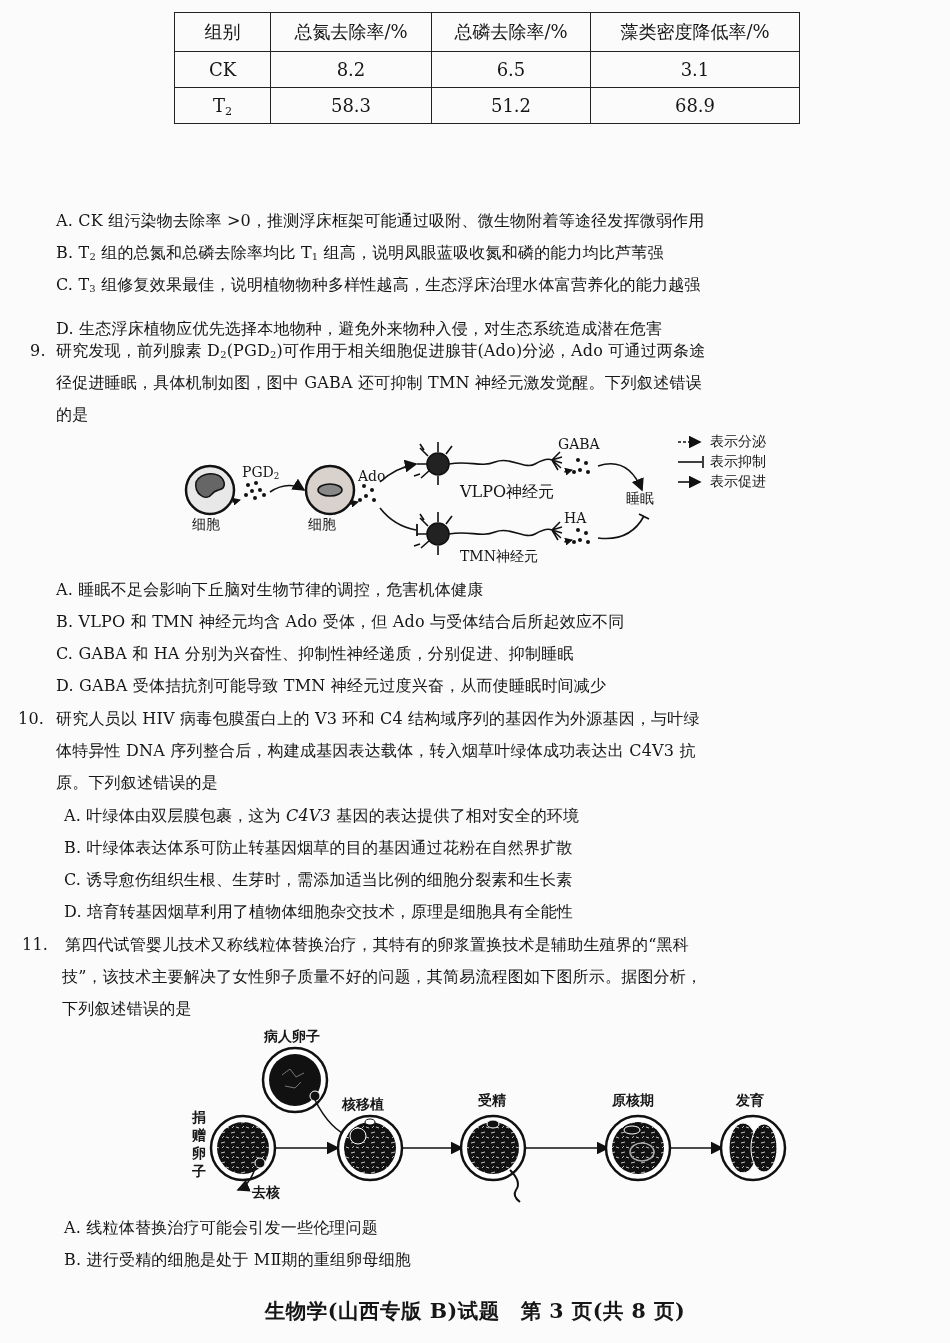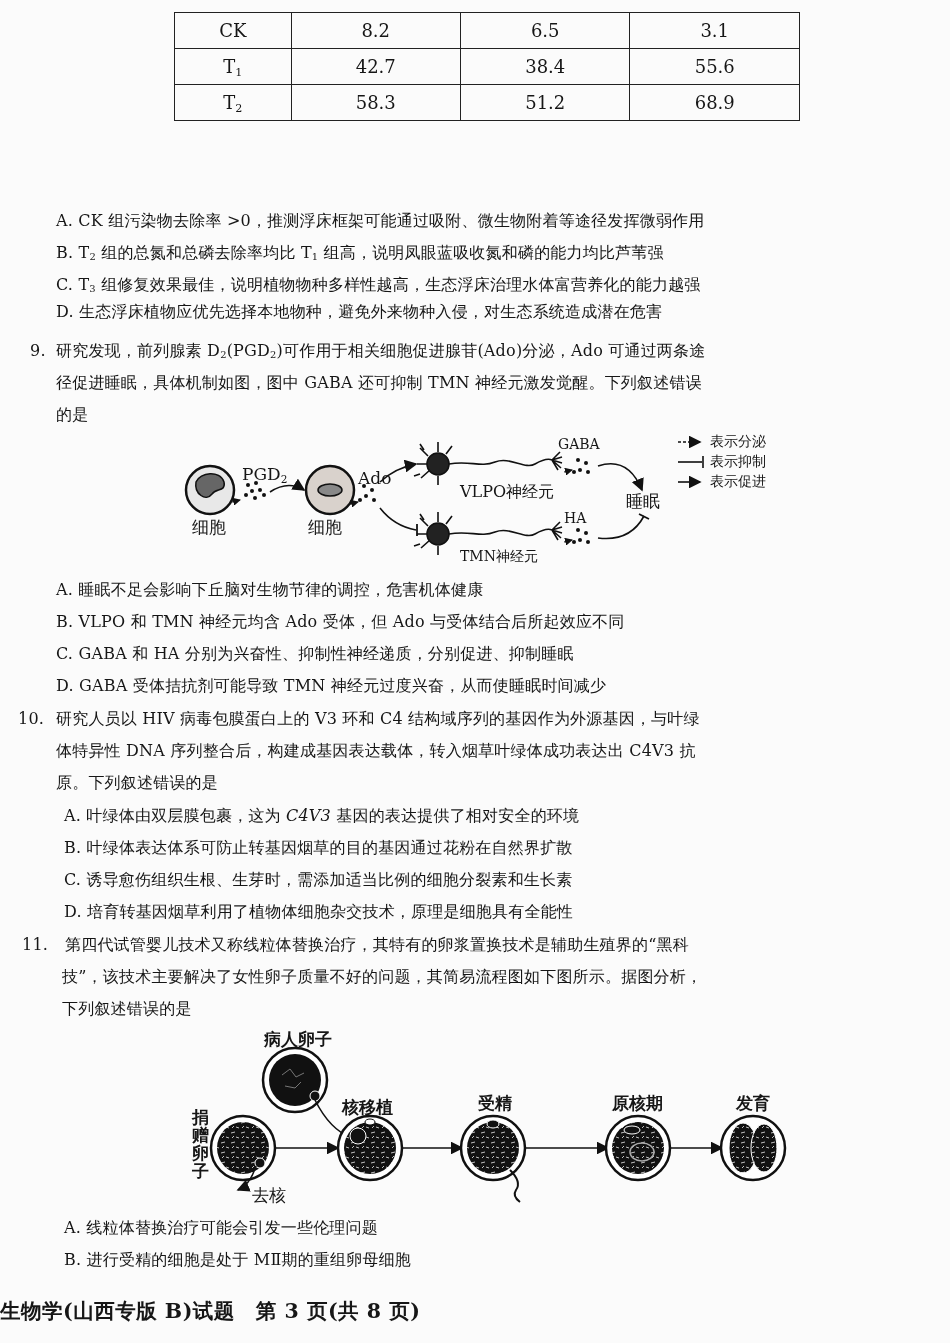--- a/index.html
+++ b/index.html
@@ -8,53 +8,53 @@
   .abs { position:absolute; }
   .line { position:absolute; font-size:16px; line-height:32px; white-space:nowrap; letter-spacing:0.2px; }
   sub { font-size:0.62em; vertical-align:-0.25em; line-height:0; }
   .it { font-style:italic; }
 
   table.data { position:absolute; left:174px; top:12px; width:626px; border-collapse:collapse;
                font-size:18px; }
   table.data td, table.data th { border:1.6px solid #222; text-align:center; font-weight:normal; height:35px; padding:0; }
   table.data th { height:38px; }
 
-  .diag-label { position:absolute; font-size:17px; white-space:nowrap; }
-  .footer { position:absolute; top:1297px; left:0; width:950px; font-size:20.5px; font-weight:bold; letter-spacing:0.5px; }
+  .diag-label { position:absolute; font-size:14px; white-space:nowrap; }
+  .footer { position:absolute; top:1297px; left:0; width:950px; text-align:center; font-size:20.5px; font-weight:bold; letter-spacing:0.5px; }
 </style>
 </head>
 <body>
 
 <table class="data">
   <tbody>
+      <tr>
+    <th style="width:95px">组别</th>
+    <th style="width:160px">总氮去除率/%</th>
+    <th style="width:158px">总磷去除率/%</th>
+    <th>藻类密度降低率/%</th>
+  </tr>
   <tr>
     <td><span>CK</span><sub></sub></td>
     <td>8.2</td>
     <td>6.5</td>
     <td>3.1</td>
-  </tr>
-  <tr>
-    <td><span>T</span><sub>1</sub></td>
-    <td>42.7</td>
-    <td>38.4</td>
-    <td>55.6</td>
   </tr>
   <tr>
     <td><span>T</span><sub>2</sub></td>
     <td>58.3</td>
     <td>51.2</td>
     <td>68.9</td>
   </tr>
 </tbody>
   </table>
 
 <div class="line" style="left:56px;top:205px">A. CK 组污染物去除率 &gt;0，推测浮床框架可能通过吸附、微生物附着等途径发挥微弱作用</div>
 <div class="line" style="left:56px;top:237px"><span>B. T</span><sub>2</sub><span> 组的总氮和总磷去除率均比 T</span><sub>1</sub><span> 组高，说明凤眼蓝吸收氮和磷的能力均比芦苇强</span></div>
 <div class="line" style="left:56px;top:269px"><span>C. T</span><sub>3</sub><span> 组修复效果最佳，说明植物物种多样性越高，生态浮床治理水体富营养化的能力越强</span></div>
-<div class="line" style="left:56px;top:296px">D. 生态浮床植物应优先选择本地物种，避免外来物种入侵，对生态系统造成潜在危害</div>
+<div class="line" style="left:56px;top:313px">D. 生态浮床植物应优先选择本地物种，避免外来物种入侵，对生态系统造成潜在危害</div>
 
 <div class="line" style="left:30px;top:335px">9.</div>
 <div class="line" style="left:56px;top:335px"><span>研究发现，前列腺素 D</span><sub>2</sub><span>(PGD</span><sub>2</sub><span>)可作用于相关细胞促进腺苷(Ado)分泌，Ado 可通过两条途</span></div>
 <div class="line" style="left:56px;top:367px">径促进睡眠，具体机制如图，图中 GABA 还可抑制 TMN 神经元激发觉醒。下列叙述错误</div>
 <div class="line" style="left:56px;top:399px">的是</div>
 
 <div class="abs" style="left:180px;top:430px;width:640px;height:140px">
   <svg width="640" height="140" style="position:absolute;left:0;top:0">
     <defs>
       <marker id="ah" markerWidth="8" markerHeight="8" refX="7" refY="4" orient="auto">
@@ -228,21 +228,21 @@
     <g>
       <circle cx="573" cy="128" r="32" fill="#fff" stroke="#111" stroke-width="2.5"></circle>
       <ellipse cx="563" cy="128" rx="14" ry="25" fill="url(#cyto)" stroke="#fff"></ellipse>
       <ellipse cx="584" cy="128" rx="13" ry="24" fill="url(#cyto)" stroke="#fff"></ellipse>
     </g>
   </svg>
   <div class="diag-label" style="left:84px;top:8px;font-weight:bold">病人卵子</div>
   <div class="diag-label" style="left:12px;top:88px;font-weight:bold;line-height:18px;white-space:normal;width:16px">
     <span>捐</span><br><span>赠</span><br><span>卵</span><br><span>子</span>
   </div>
-  <div class="diag-label" style="left:72px;top:164px;font-weight:normal">去核</div>
+  <div class="diag-label" style="left:72px;top:164px;font-weight:bold">去核</div>
   <div class="diag-label" style="left:162px;top:76px;font-weight:bold">核移植</div>
   <div class="diag-label" style="left:298px;top:72px;font-weight:bold">受精</div>
   <div class="diag-label" style="left:432px;top:72px;font-weight:bold">原核期</div>
   <div class="diag-label" style="left:556px;top:72px;font-weight:bold">发育</div>
 </div>
 
 <div class="line" style="left:64px;top:1212px">A. 线粒体替换治疗可能会引发一些伦理问题</div>
 <div class="line" style="left:64px;top:1244px">B. 进行受精的细胞是处于 MⅡ期的重组卵母细胞</div>
 
 <div class="footer">生物学(山西专版 B)试题　第 3 页(共 8 页)</div>

